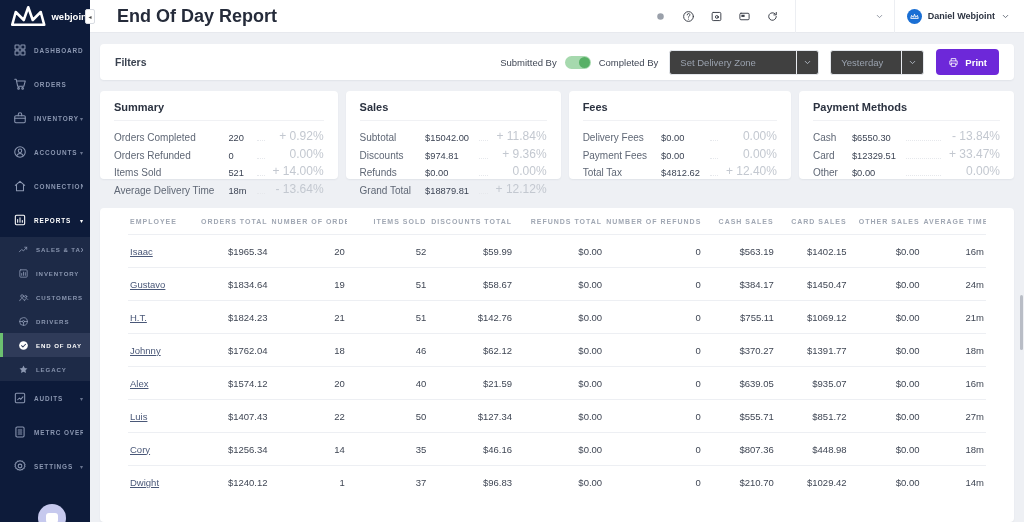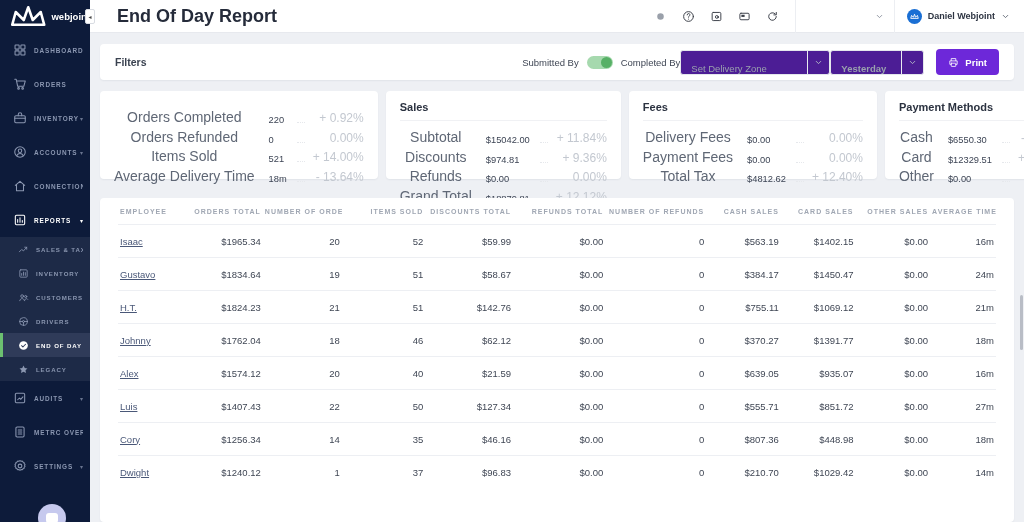--- a/index.html
+++ b/index.html
@@ -45,39 +45,39 @@
 
   
   .content { position:absolute; top:33px; left:0; right:0; bottom:0; padding:11px 10px 0; display:flex; flex-direction:column; }
   .panel { background:#fff; border-radius:4px; box-shadow:0 1px 2px rgba(20,30,60,.06); }
 
   .filters-card { height:36px; display:flex; align-items:center; padding:17px 15px; flex:0 0 auto; }
   .filters-title { font-size:10.5px; font-weight:bold; color:#3a4250; flex:1; }
   .toggle-label { font-size:9.5px; color:#3f4654; white-space:nowrap; }
   .toggle { width:26px; height:13px; border-radius:7px; background:#a6d9ae; position:relative; margin:0 8px; cursor:pointer; flex:0 0 26px; }
   .toggle-knob { position:absolute; right:1px; top:1px; width:11px; height:11px; border-radius:50%; background:#57b066; }
-  .fselect { height:25px; border:1px solid #e4e7ec; border-radius:3px; background:#4c1d95; display:flex; align-items:flex-end; cursor:pointer; }
+  .fselect { height:25px; border:1px solid #e4e7ec; border-radius:3px; background:#404040; display:flex; align-items:center; margin-left:11px; cursor:pointer; }
   .fselect-text { font-size:9.5px; color:#9aa2ae; padding:0 10px; flex:1; white-space:nowrap; overflow:hidden; }
   .fselect-chev { width:22px; align-self:stretch; border-left:1px solid #e9ebf0; display:flex; align-items:center; justify-content:center; color:#b6bcc6; }
   .fselect-chev svg { width:9px; height:9px; }
   .zone-select { width:150px; }
-  .date-select { width:94px;font-weight:bold; }
+  .date-select { width:94px; }
   .print-btn { margin-left:12px; height:26px; background:#6d28d9; color:#fff; border:none; border-radius:4px; display:flex; align-items:center; gap:6px; padding:0 12px; font-size:9.5px; font-weight:bold; cursor:pointer; font-family:inherit; }
   .print-btn svg { width:11px; height:11px; }
 
   .cards-row { display:flex; gap:8px; margin-top:11px; flex:0 0 auto; }
   .card { flex:1; height:88px; padding:10px 14px 0; }
   .card-title { font-size:11px; font-weight:600; color:#2b3240; padding-bottom:7px; border-bottom:1px solid #f0f1f4; }
   .card-grid { display:grid; grid-template-columns:max-content max-content 1fr max-content; row-gap:3.5px; margin-top:8px; align-items:end; }
-  .cg-label { font-size:14px; color:#5f6775; padding-right:14px; white-space:nowrap;text-align:center; }
+  .cg-label { font-size:10px; color:#5f6775; padding-right:14px; white-space:nowrap; }
   .cg-value { font-size:9.3px; color:#3c4454; padding-right:10px; white-space:nowrap; }
   .cg-leader { border-bottom:1px dotted #e6e8ec; margin-bottom:2px; min-width:8px; }
   .cg-pct { font-size:12px; color:#c3c8d0; text-align:right; padding-left:8px; white-space:nowrap; }
 
-  .table-card { margin-top:19px; flex:1; padding:0 18px; overflow:hidden; }
+  .table-card { margin-top:29px; flex:1; padding:0 28px; overflow:hidden; }
   table { width:100%; border-collapse:collapse; table-layout:fixed; }
   th { font-size:7px; color:#a0a7b3; letter-spacing:1px; font-weight:bold; text-transform:uppercase; text-align:right; padding:10px 2px 9px; white-space:nowrap; overflow:hidden; }
   th:first-child { text-align:left; }
   td { font-size:9.5px; color:#3f4654; text-align:right; padding:10.5px 2px; border-top:1px solid #edeff3; white-space:nowrap; overflow:hidden; }
   td:first-child { text-align:left; }
   .emp-link { color:#4a5878; text-decoration:underline; cursor:pointer; }
 
   .scroll-thumb { position:absolute; right:1px; top:295px; width:3px; height:55px; background:#b9bdc6; border-radius:2px; cursor:pointer; z-index:8; }
 </style>
 </head>
@@ -339,20 +339,21 @@
               <path d="M7 8V3.5h10V8M7 16H4V8.5h16V16h-3"></path>
               <rect x="7" y="13.5" width="10" height="7" rx="1"></rect>
             </svg>
           </span>
         <span>Print</span>
       </button>
     </div>
 
     <div class="cards-row">
         <div class="panel card">
+          <div class="card-title">Summary</div>
           <div class="card-grid">
             <div class="cg-label">Orders Completed</div>
             <div class="cg-value">220</div>
             <div class="cg-leader"></div>
             <div class="cg-pct">+ 0.92%</div>
             <div class="cg-label">Orders Refunded</div>
             <div class="cg-value">0</div>
             <div class="cg-leader"></div>
             <div class="cg-pct">0.00%</div>
             <div class="cg-label">Items Sold</div>

